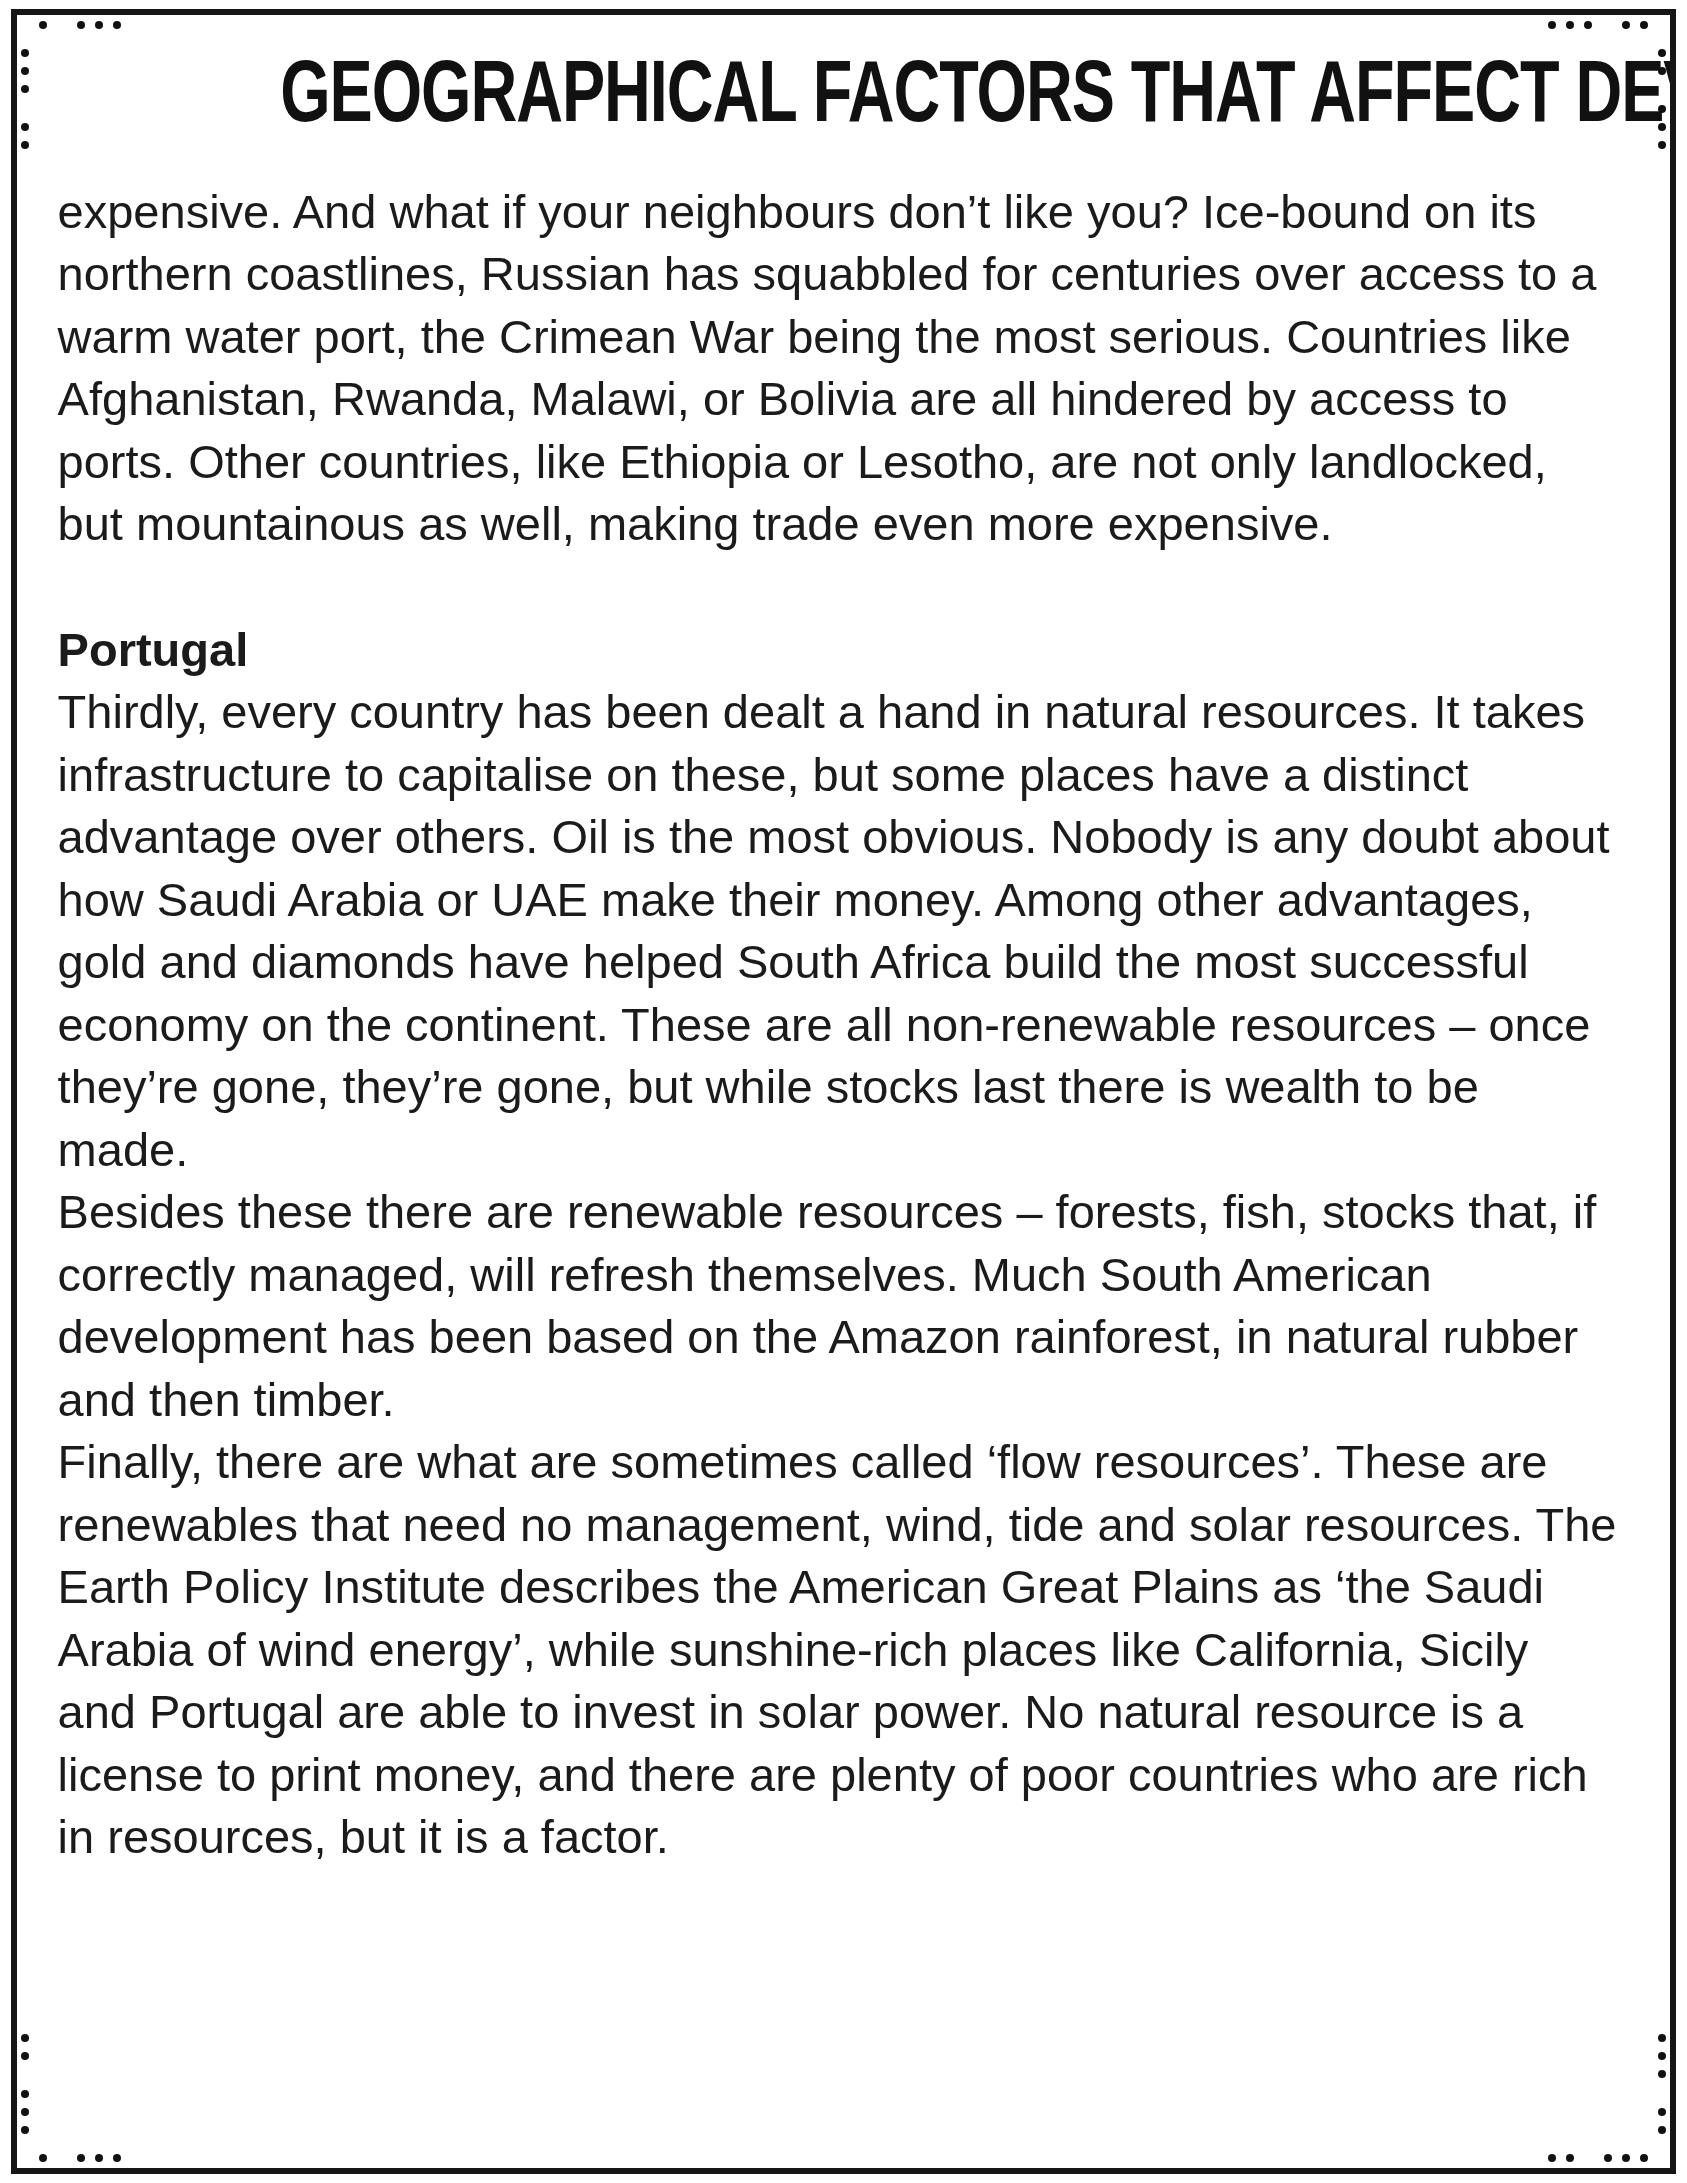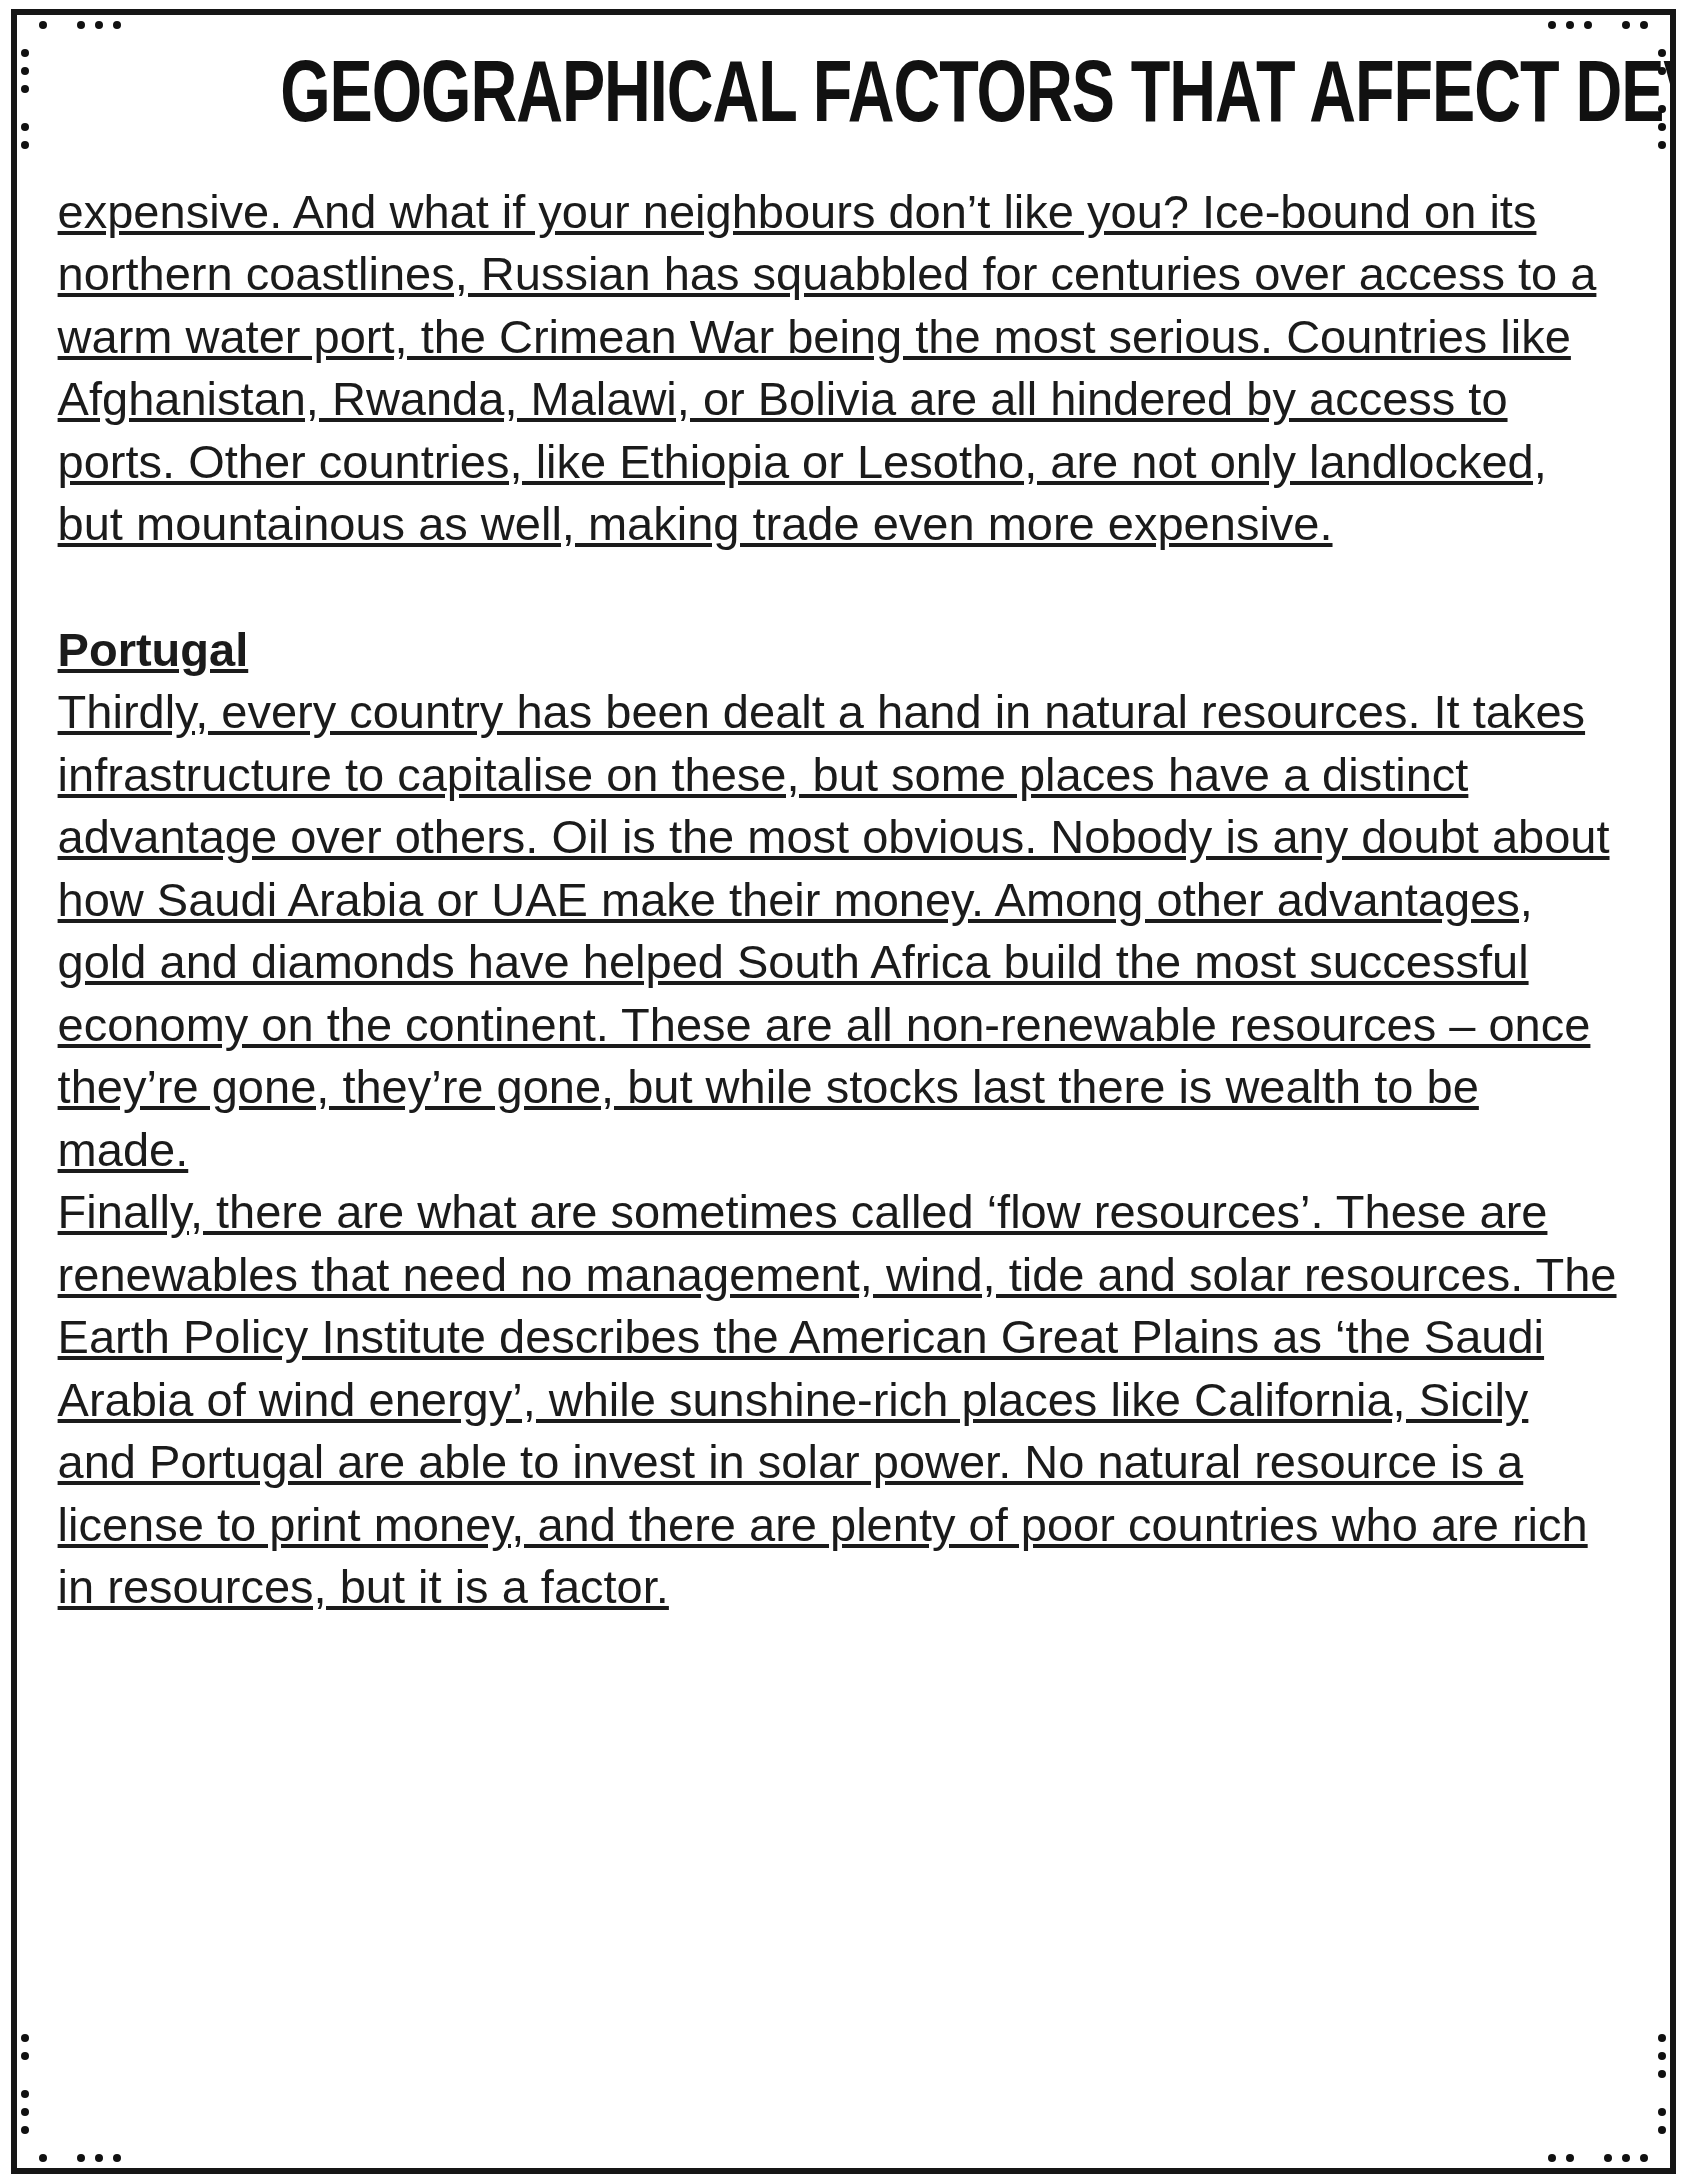--- a/index.html
+++ b/index.html
@@ -41,21 +41,20 @@
     letter-spacing: -1.3px;
   }
   
   .body-text {
     font-size: 47px;
     line-height: 1.33;
     color: #1b1b1b;
   }
   .body-text p {
     margin: 0;
-    text-decoration: underline;
   }
   .section-heading {
     font-weight: 700;
     margin-top: 63px !important;
   }
   
   .dot {
     width: 8px;
     height: 8px;
     border-radius: 50%;
@@ -153,18 +152,19 @@
     </div>
 
     <h1 class="title">
       <span class="title-inner">GEOGRAPHICAL FACTORS THAT AFFECT DEVELOPMENT</span>
     </h1>
 
     <div class="body-text">
       <p>expensive. And what if your neighbours don’t like you? Ice-bound on its northern coastlines, Russian has squabbled for centuries over access to a warm water port, the Crimean War being the most serious. Countries like Afghanistan, Rwanda, Malawi, or Bolivia are all hindered by access to ports. Other countries, like Ethiopia or Lesotho, are not only landlocked, but mountainous as well, making trade even more expensive.</p>
       <p class="section-heading">Portugal</p>
       <p>Thirdly, every country has been dealt a hand in natural resources. It takes infrastructure to capitalise on these, but some places have a distinct advantage over others. Oil is the most obvious. Nobody is any doubt about how Saudi Arabia or UAE make their money. Among other advantages, gold and diamonds have helped South Africa build the most successful economy on the continent. These are all non-renewable resources – once they’re gone, they’re gone, but while stocks last there is wealth to be made.</p>
+      <p>Besides these there are renewable resources – forests, fish, stocks that, if correctly managed, will refresh themselves. Much South American development has been based on the Amazon rainforest, in natural rubber and then timber.</p>
       <p>Finally, there are what are sometimes called ‘flow resources’. These are renewables that need no management, wind, tide and solar resources. The Earth Policy Institute describes the American Great Plains as ‘the Saudi Arabia of wind energy’, while sunshine-rich places like California, Sicily and Portugal are able to invest in solar power. No natural resource is a license to print money, and there are plenty of poor countries who are rich in resources, but it is a factor.</p>
     </div>
 
   </div>
 </div>
 
 
 </body></html>

